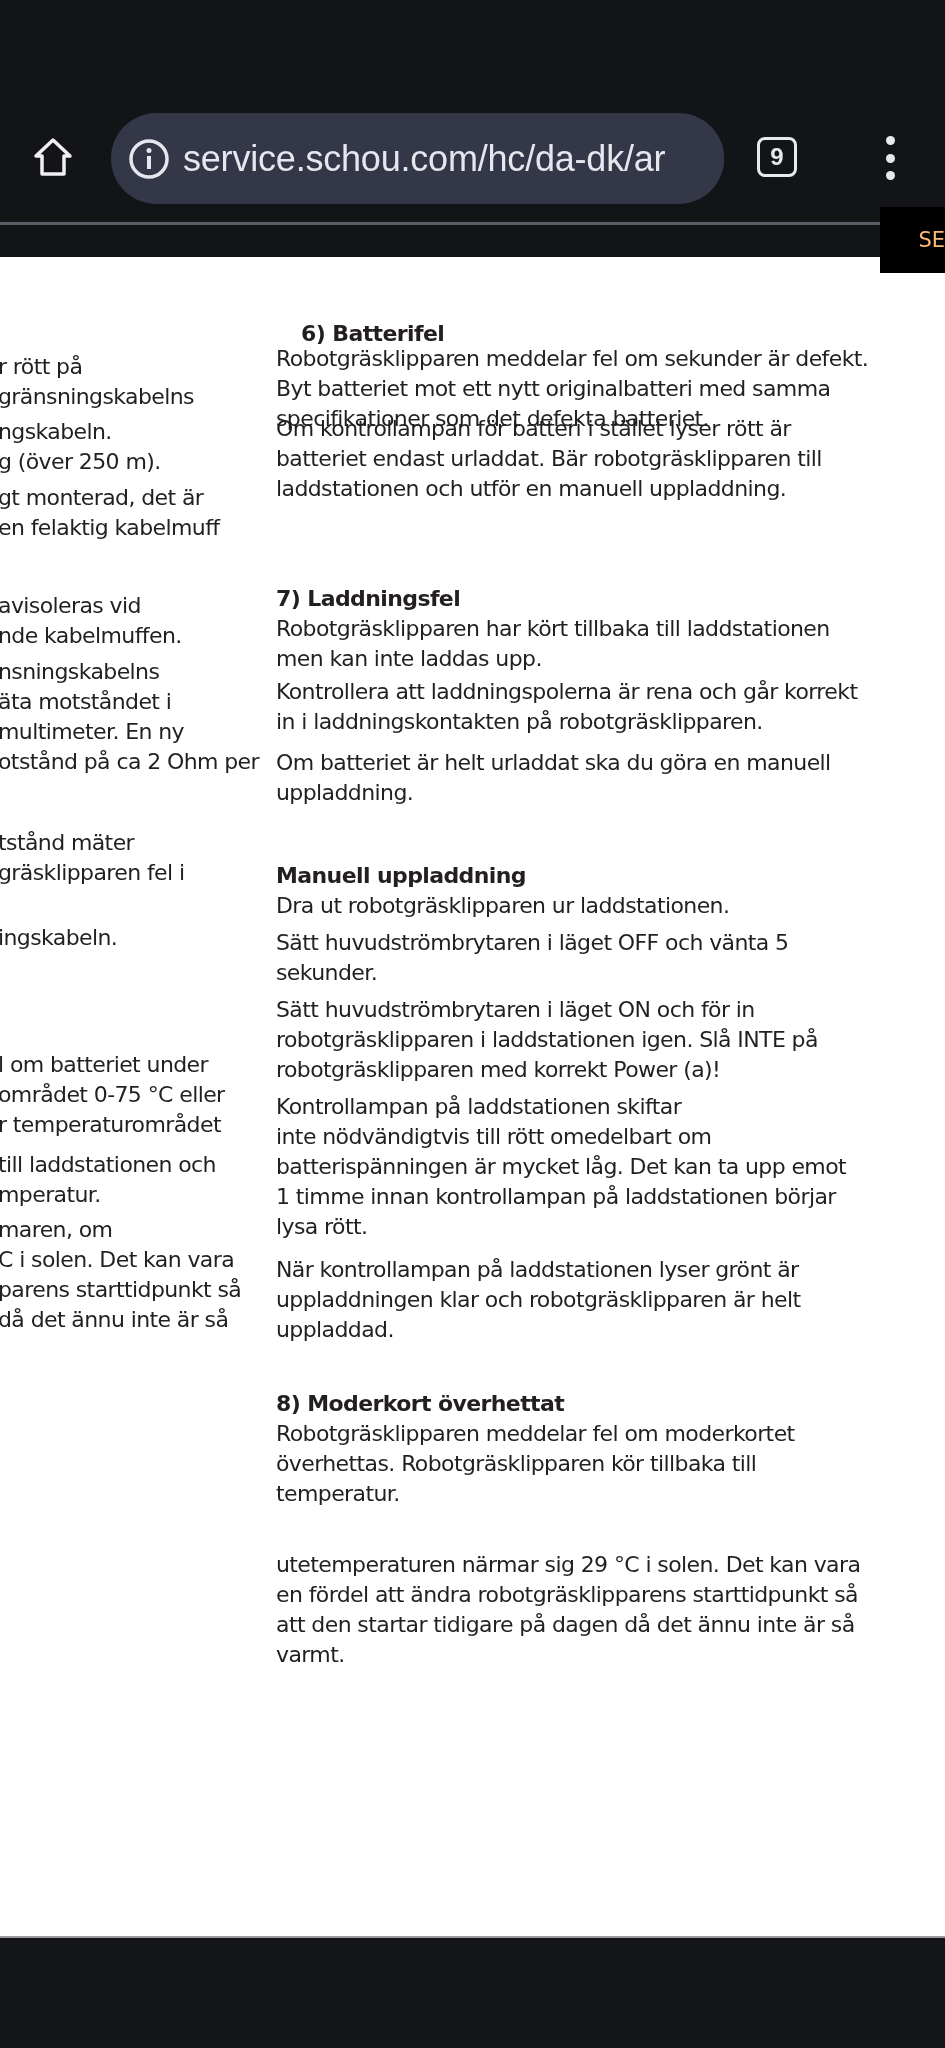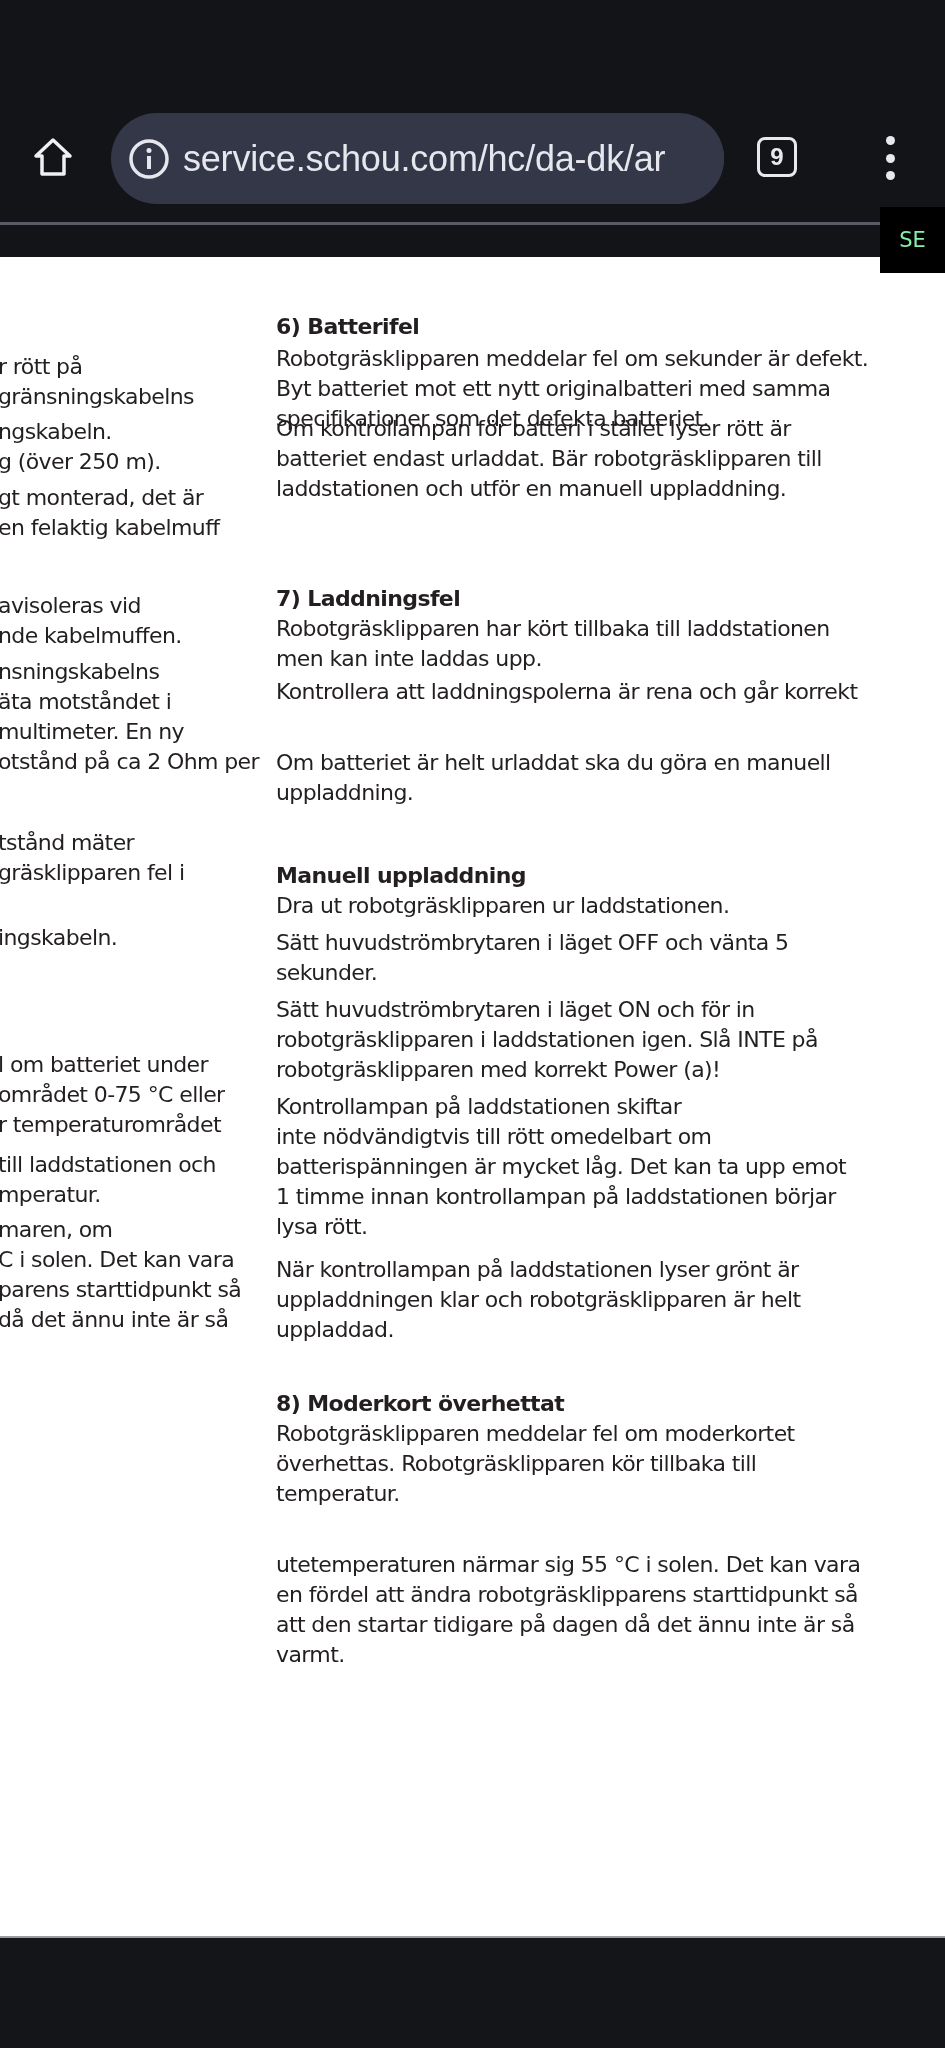--- a/index.html
+++ b/index.html
@@ -58,21 +58,21 @@
   }
   .leftcol {
     position: absolute; left: -2px; top: 0; width: 262px; white-space: nowrap;
   }
   .leftcol .ln { position: absolute; left: 0; }
   .rightcol { position: absolute; left: 276px; top: 0; width: 600px; }
   .rc-block { position: absolute; left: 0; white-space: nowrap; }
   .rc-heading { font-weight: bold; }
   .se-tag {
     position: absolute; left: 880px; top: 207px; width: 65px; height: 66px; background: #000;
-    color: #86efac; font-size: 21px; display: flex; align-items: center; justify-content: center;
+    color: #fdba74; font-size: 21px; display: flex; align-items: center; justify-content: flex-end;
     font-family: "DejaVu Sans", sans-serif;
   }
   .bottom-divider {
     position: absolute; left: 0; top: 1936px; width: 945px; height: 2px; background: #9a9a9f;
   }
   .navbar {
     position: absolute; left: 0; top: 1938px; width: 945px; height: 110px; background: #141519;
   }
 </style>
 </head>
@@ -126,38 +126,39 @@
       <div class="ln" style="top: 823px;">området 0-75 °C eller</div>
       <div class="ln" style="top: 853px;">r temperaturområdet</div>
       <div class="ln" style="top: 893px;">till laddstationen och</div>
       <div class="ln" style="top: 923px;">mperatur.</div>
       <div class="ln" style="top: 958px;">maren, om</div>
       <div class="ln" style="top: 988px;">C i solen. Det kan vara</div>
       <div class="ln" style="top: 1018px;">parens starttidpunkt så</div>
       <div class="ln" style="top: 1048px;"> då det ännu inte är så</div>
     </div>
   <div class="rightcol text" id="rightcol">
-      <div class="rc-block rc-heading" style="top: 55px;">6) Batterifel</div>
+      <div class="rc-block rc-heading" style="top: 62px; margin-left: 25px;">6) Batterifel</div>
       <div class="rc-block" style="top: 87px;">
         <div>Robotgräsklipparen meddelar fel om sekunder är defekt.</div>
         <div>Byt batteriet mot ett nytt originalbatteri med samma</div>
         <div>specifikationer som det defekta batteriet.</div>
       </div>
       <div class="rc-block" style="top: 157px;">
         <div>Om kontrollampan för batteri i stället lyser rött är</div>
         <div>batteriet endast urladdat. Bär robotgräsklipparen till</div>
         <div>laddstationen och utför en manuell uppladdning.</div>
       </div>
       <div class="rc-block rc-heading" style="top: 327px;">7) Laddningsfel</div>
       <div class="rc-block" style="top: 357px;">
         <div>Robotgräsklipparen har kört tillbaka till laddstationen</div>
         <div>men kan inte laddas upp.</div>
       </div>
       <div class="rc-block" style="top: 420px;">
         <div>Kontrollera att laddningspolerna är rena och går korrekt</div>
+        <div>in i laddningskontakten på robotgräsklipparen.</div>
       </div>
       <div class="rc-block" style="top: 491px;">
         <div>Om batteriet är helt urladdat ska du göra en manuell</div>
         <div>uppladdning.</div>
       </div>
       <div class="rc-block rc-heading" style="top: 604px;">Manuell uppladdning</div>
       <div class="rc-block" style="top: 634px;">
         <div>Dra ut robotgräsklipparen ur laddstationen.</div>
       </div>
       <div class="rc-block" style="top: 671px;">
@@ -181,21 +182,21 @@
         <div>uppladdningen klar och robotgräsklipparen är helt</div>
         <div>uppladdad.</div>
       </div>
       <div class="rc-block rc-heading" style="top: 1132px;">8) Moderkort överhettat</div>
       <div class="rc-block" style="top: 1162px;">
         <div>Robotgräsklipparen meddelar fel om moderkortet</div>
         <div>överhettas. Robotgräsklipparen kör tillbaka till</div>
         <div>temperatur.</div>
       </div>
       <div class="rc-block" style="top: 1293px;">
-        <div>utetemperaturen närmar sig 55 °C i solen. Det kan vara</div>
+        <div>utetemperaturen närmar sig 29 °C i solen. Det kan vara</div>
         <div>en fördel att ändra robotgräsklipparens starttidpunkt så</div>
         <div>att den startar tidigare på dagen då det ännu inte är så</div>
         <div>varmt.</div>
       </div>
     </div>
 </div>
 
 <div class="se-tag">
   <span>SE</span>
 </div>

